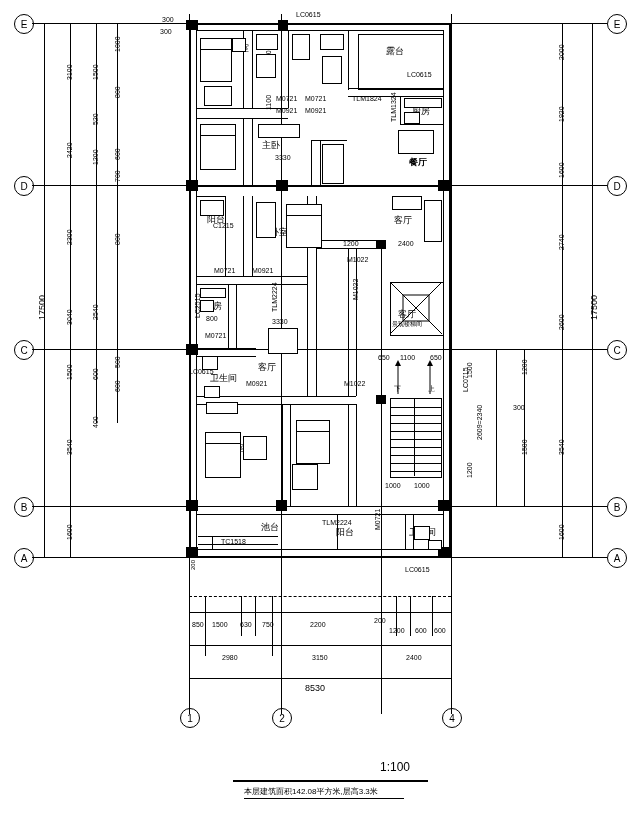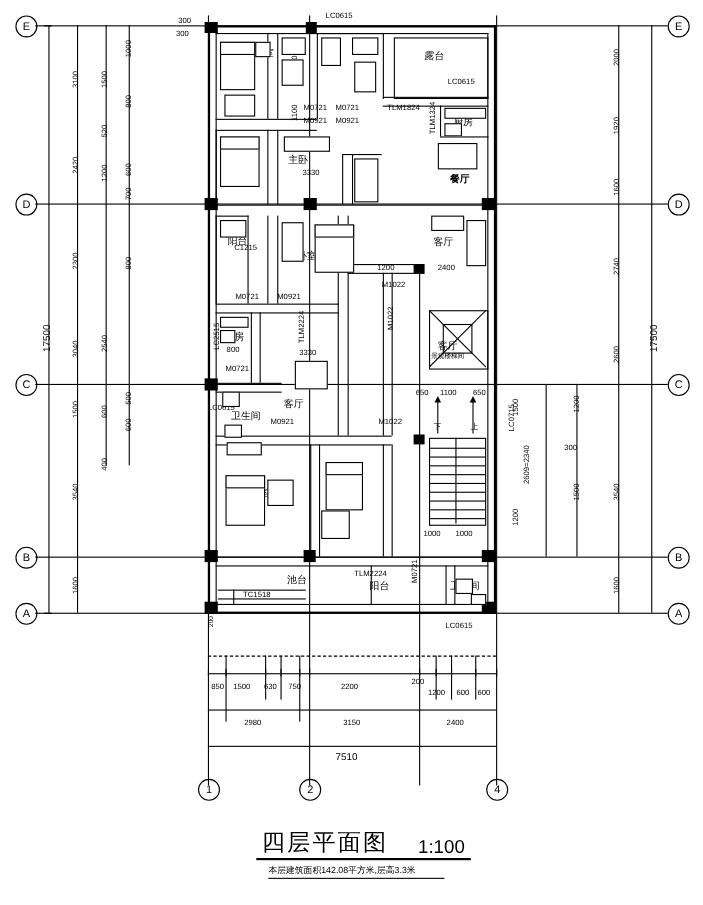--- a/index.html
+++ b/index.html
@@ -11,21 +11,21 @@
   .v{width:1px;}
   .txt{position:absolute;font-size:9px;line-height:9px;white-space:nowrap;color:#000;}
   .txt.sm{font-size:7px;line-height:7px;}
   .txt.xs{font-size:6px;line-height:6px;}
   .rot{transform:rotate(-90deg);transform-origin:left top;}
   .circ{position:absolute;border:1px solid #000;border-radius:50%;width:18px;height:18px;
         display:flex;align-items:center;justify-content:center;font-size:10px;background:#fff;}
   .dash{position:absolute;border-top:1px dashed #000;height:0;}
   .blk{position:absolute;background:#000;}
   .title{position:absolute;font-size:21px;letter-spacing:2px;}
-  .scale{position:absolute;font-size:17px;}
+  .scale{position:absolute;font-size:12px;}
   .note{position:absolute;font-size:8px;}
   .thinbox{position:absolute;border:1px solid #000;}
   .dimtick{position:absolute;width:1px;height:7px;background:#000;}
   .dimtickv{position:absolute;height:1px;width:7px;background:#000;}
   .furn{position:absolute;border:1px solid #000;background:#fff;}
   .stair{position:absolute;border:1px solid #000;background:#fff;}
   .stair i{position:absolute;left:0;right:0;height:1px;background:#000;}
   svg{display:block;}
 </style>
 </head>
@@ -311,21 +311,21 @@
   <div class="txt sm" style="left:262px;top:621px;">750</div>
   <div class="txt sm" style="left:310px;top:621px;">2200</div>
   <div class="txt sm" style="left:389px;top:627px;">1200</div>
   <div class="txt sm" style="left:415px;top:627px;">600</div>
   <div class="txt sm" style="left:434px;top:627px;">600</div>
 
   <div class="txt sm" style="left:222px;top:654px;">2980</div>
   <div class="txt sm" style="left:312px;top:654px;">3150</div>
   <div class="txt sm" style="left:406px;top:654px;">2400</div>
 
-  <div class="txt" style="left:305px;top:684px;">7510</div>
+  <div class="txt" style="left:305px;top:684px;">8530</div>
 
   <div class="furn" style="left:200px;top:38px;width:30px;height:42px;"></div>
   <div class="furn" style="left:200px;top:38px;width:30px;height:10px;"></div>
   <div class="furn" style="left:232px;top:38px;width:12px;height:12px;"></div>
   <div class="furn" style="left:204px;top:86px;width:26px;height:18px;"></div>
   <div class="furn" style="left:256px;top:34px;width:20px;height:14px;"></div>
   <div class="furn" style="left:256px;top:54px;width:18px;height:22px;"></div>
   <div class="furn" style="left:292px;top:34px;width:16px;height:24px;"></div>
   <div class="furn" style="left:320px;top:34px;width:22px;height:14px;"></div>
   <div class="furn" style="left:322px;top:56px;width:18px;height:26px;"></div>
@@ -393,19 +393,18 @@
   </svg>
 
   <div class="thinbox" style="left:358px;top:34px;width:84px;height:54px;"></div>
 
   <div class="ln h" style="left:198px;top:536px;width:80px;"></div>
   <div class="ln h" style="left:198px;top:544px;width:80px;"></div>
   <div class="ln v" style="left:212px;top:536px;height:14px;"></div>
 
   <div class="dash" style="left:189px;top:596px;width:262px;"></div>
 
-  <div class="title" style="left:238px;top:752px;">四层平面图</div>
   <div class="scale" style="left:380px;top:760px;">1:100</div>
   <div class="ln h" style="left:233px;top:780px;width:195px;height:2px;"></div>
   <div class="note" style="left:244px;top:786px;">本层建筑面积142.08平方米,层高3.3米</div>
   <div class="ln h" style="left:244px;top:798px;width:160px;"></div>
 
 </div>
 
 </body></html>

